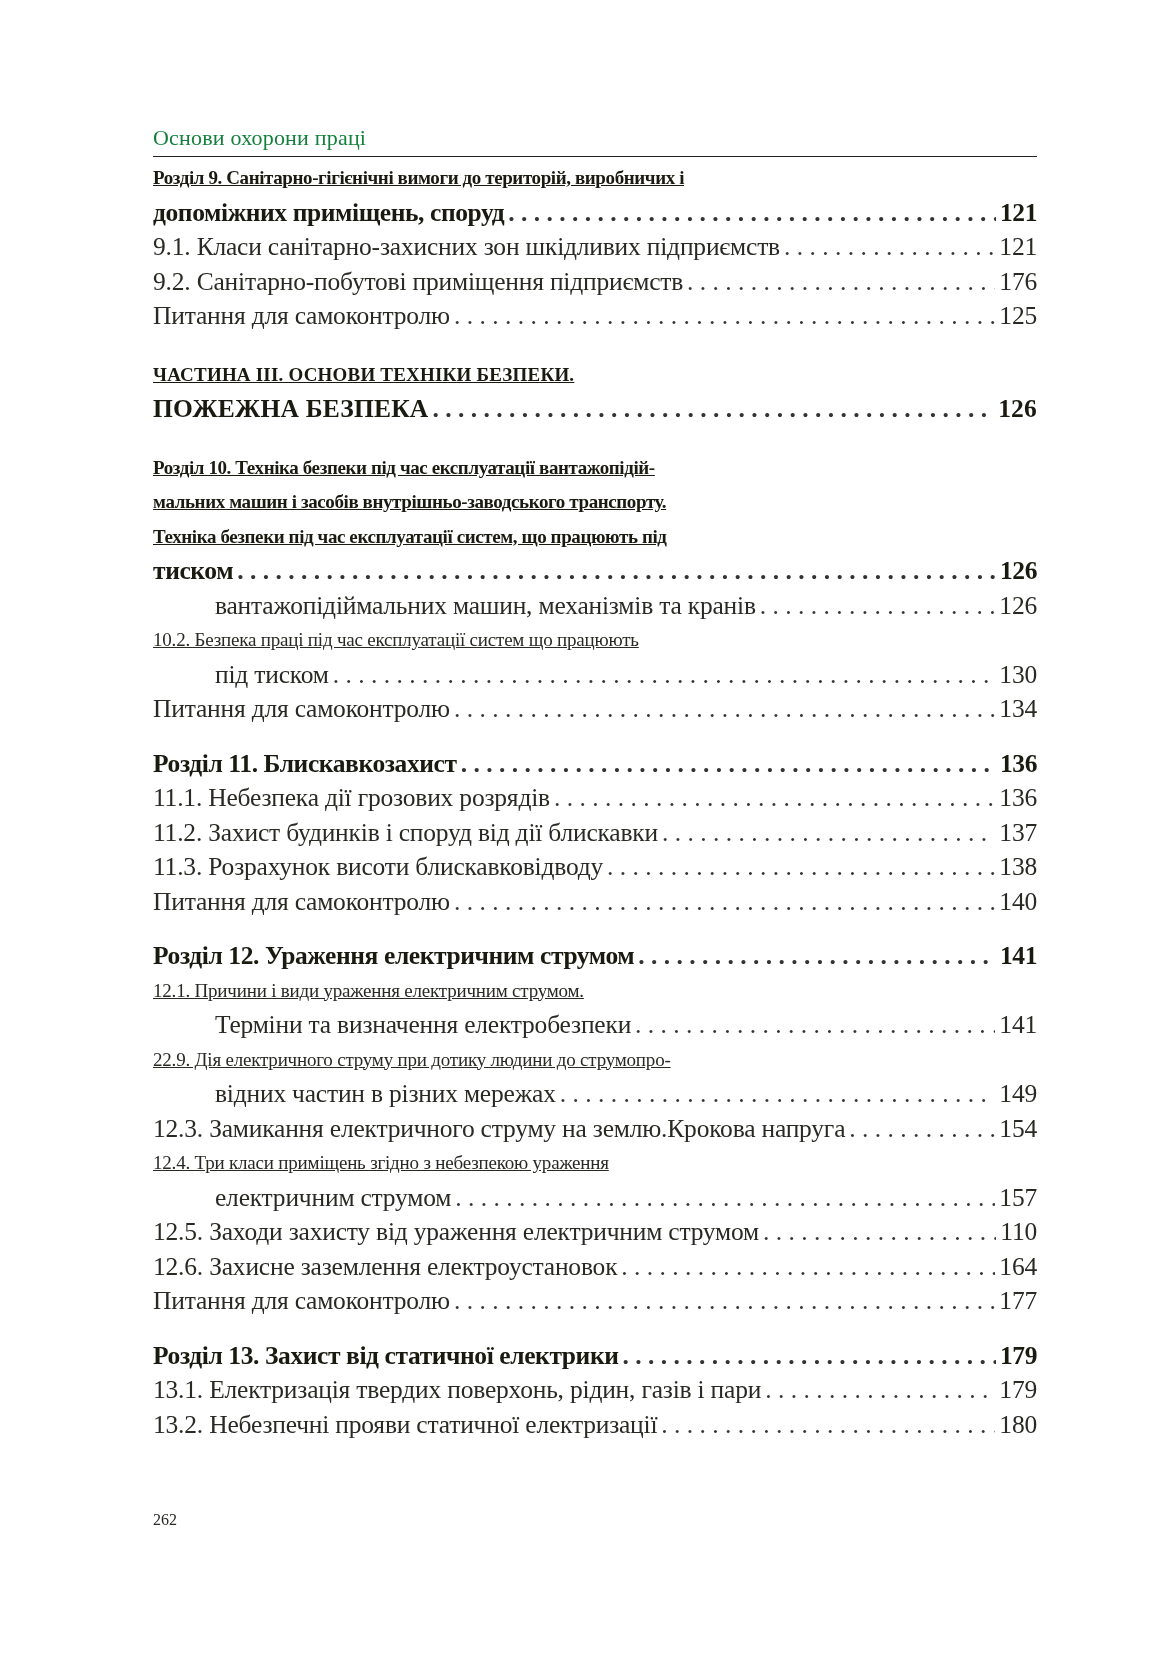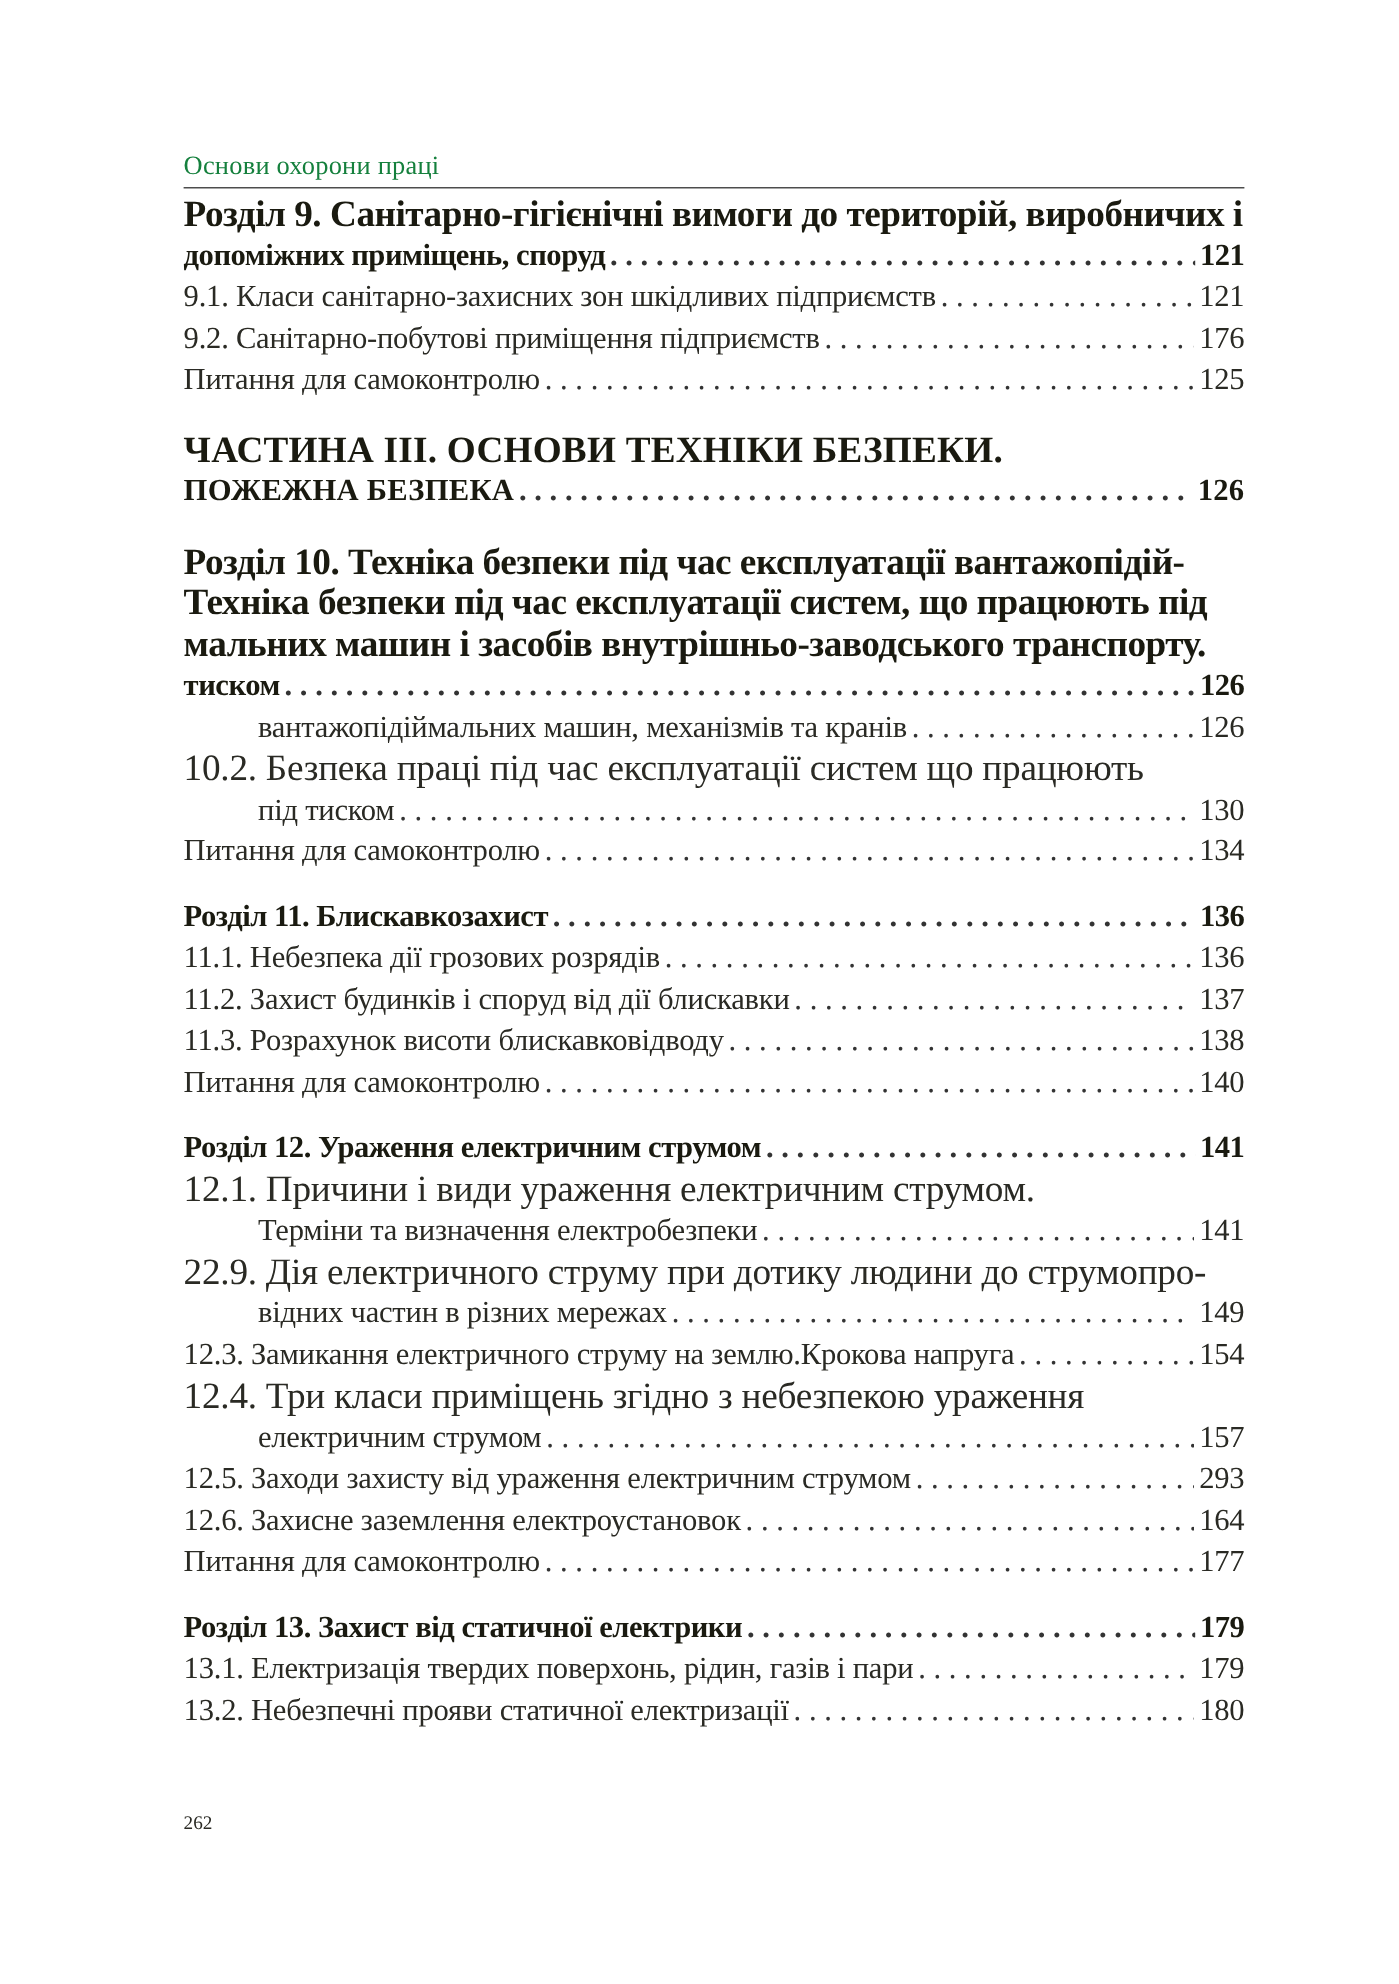--- a/index.html
+++ b/index.html
@@ -69,24 +69,25 @@
       color: #1a1a10;
       font-family: "Liberation Serif", "DejaVu Serif", serif;
       letter-spacing: -0.4px;
     }
     .entry.part {
       font-weight: bold;
       color: #1a1a10;
       letter-spacing: 0.2px;
     }
     .line {
-      font-size: 31px;
+      font-size: 19px;
       line-height: 34.5px;
       color: #2a2a24;
       letter-spacing: -0.2px;
+      text-decoration: underline;
     }
     .line.bold {
       font-weight: bold;
       color: #1a1a10;
       letter-spacing: -0.4px;
     }
     .line.part {
       font-weight: bold;
       color: #1a1a10;
       letter-spacing: 0.2px;
@@ -140,22 +141,22 @@
     <div class="line part">ЧАСТИНА ІІІ. ОСНОВИ ТЕХНІКИ БЕЗПЕКИ.</div>
     <div class="entry part">
       <span class="text">ПОЖЕЖНА БЕЗПЕКА</span>
       <span class="leader"></span>
       <span class="page-num">126</span>
     </div>
 
     <div class="gap-lg"></div>
 
     <div class="line bold">Розділ 10. Техніка безпеки під час експлуатації вантажопідій-</div>
+    <div class="line bold">мальних машин і засобів внутрішньо-заводського транспорту.</div>
     <div class="line bold">Техніка безпеки під час експлуатації систем, що працюють під</div>
-    <div class="line bold">мальних машин і засобів внутрішньо-заводського транспорту.</div>
     <div class="entry bold">
       <span class="text">тиском</span>
       <span class="leader"></span>
       <span class="page-num">126</span>
     </div>
     <div class="entry indent">
       <span class="text">вантажопідіймальних машин, механізмів та кранів</span>
       <span class="leader"></span>
       <span class="page-num">126</span>
     </div>
@@ -225,21 +226,21 @@
     </div>
     <div class="line">12.4. Три класи приміщень згідно з небезпекою ураження</div>
     <div class="entry indent">
       <span class="text">електричним струмом</span>
       <span class="leader"></span>
       <span class="page-num">157</span>
     </div>
     <div class="entry">
       <span class="text">12.5. Заходи захисту від ураження електричним струмом</span>
       <span class="leader"></span>
-      <span class="page-num">293</span>
+      <span class="page-num">110</span>
     </div>
     <div class="entry">
       <span class="text">12.6. Захисне заземлення електроустановок</span>
       <span class="leader"></span>
       <span class="page-num">164</span>
     </div>
     <div class="entry">
       <span class="text">Питання для самоконтролю</span>
       <span class="leader"></span>
       <span class="page-num">177</span>

